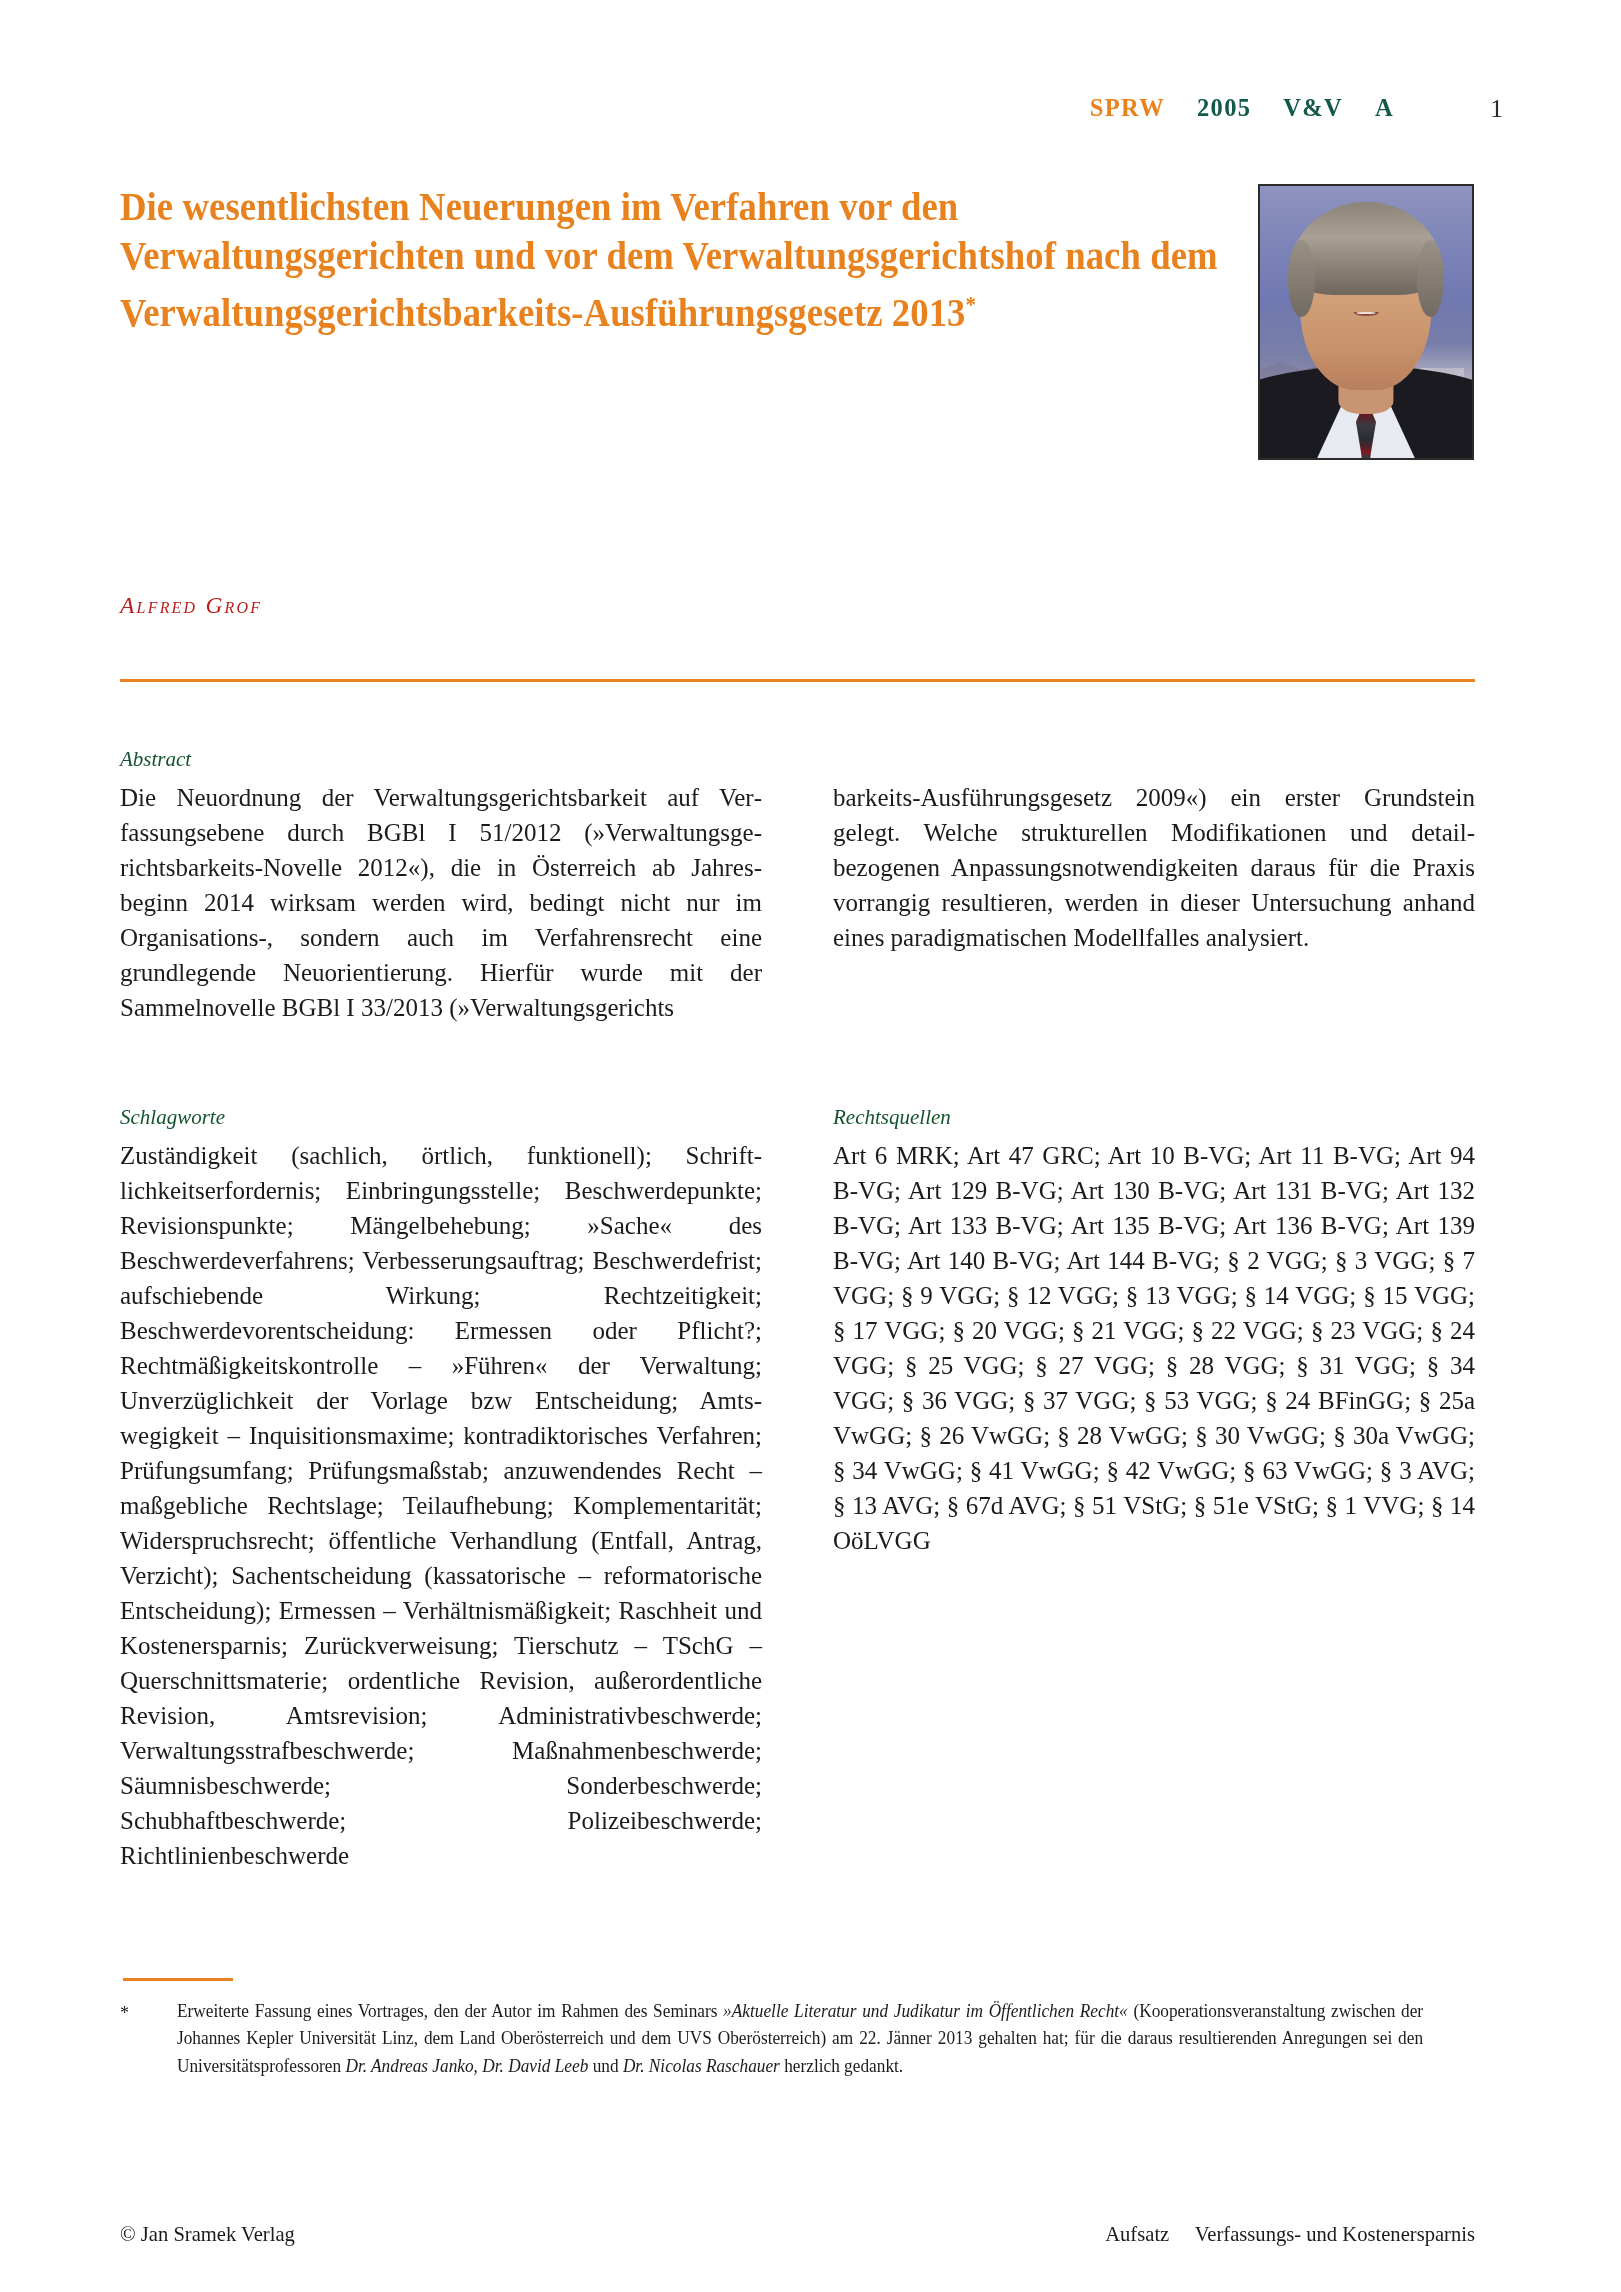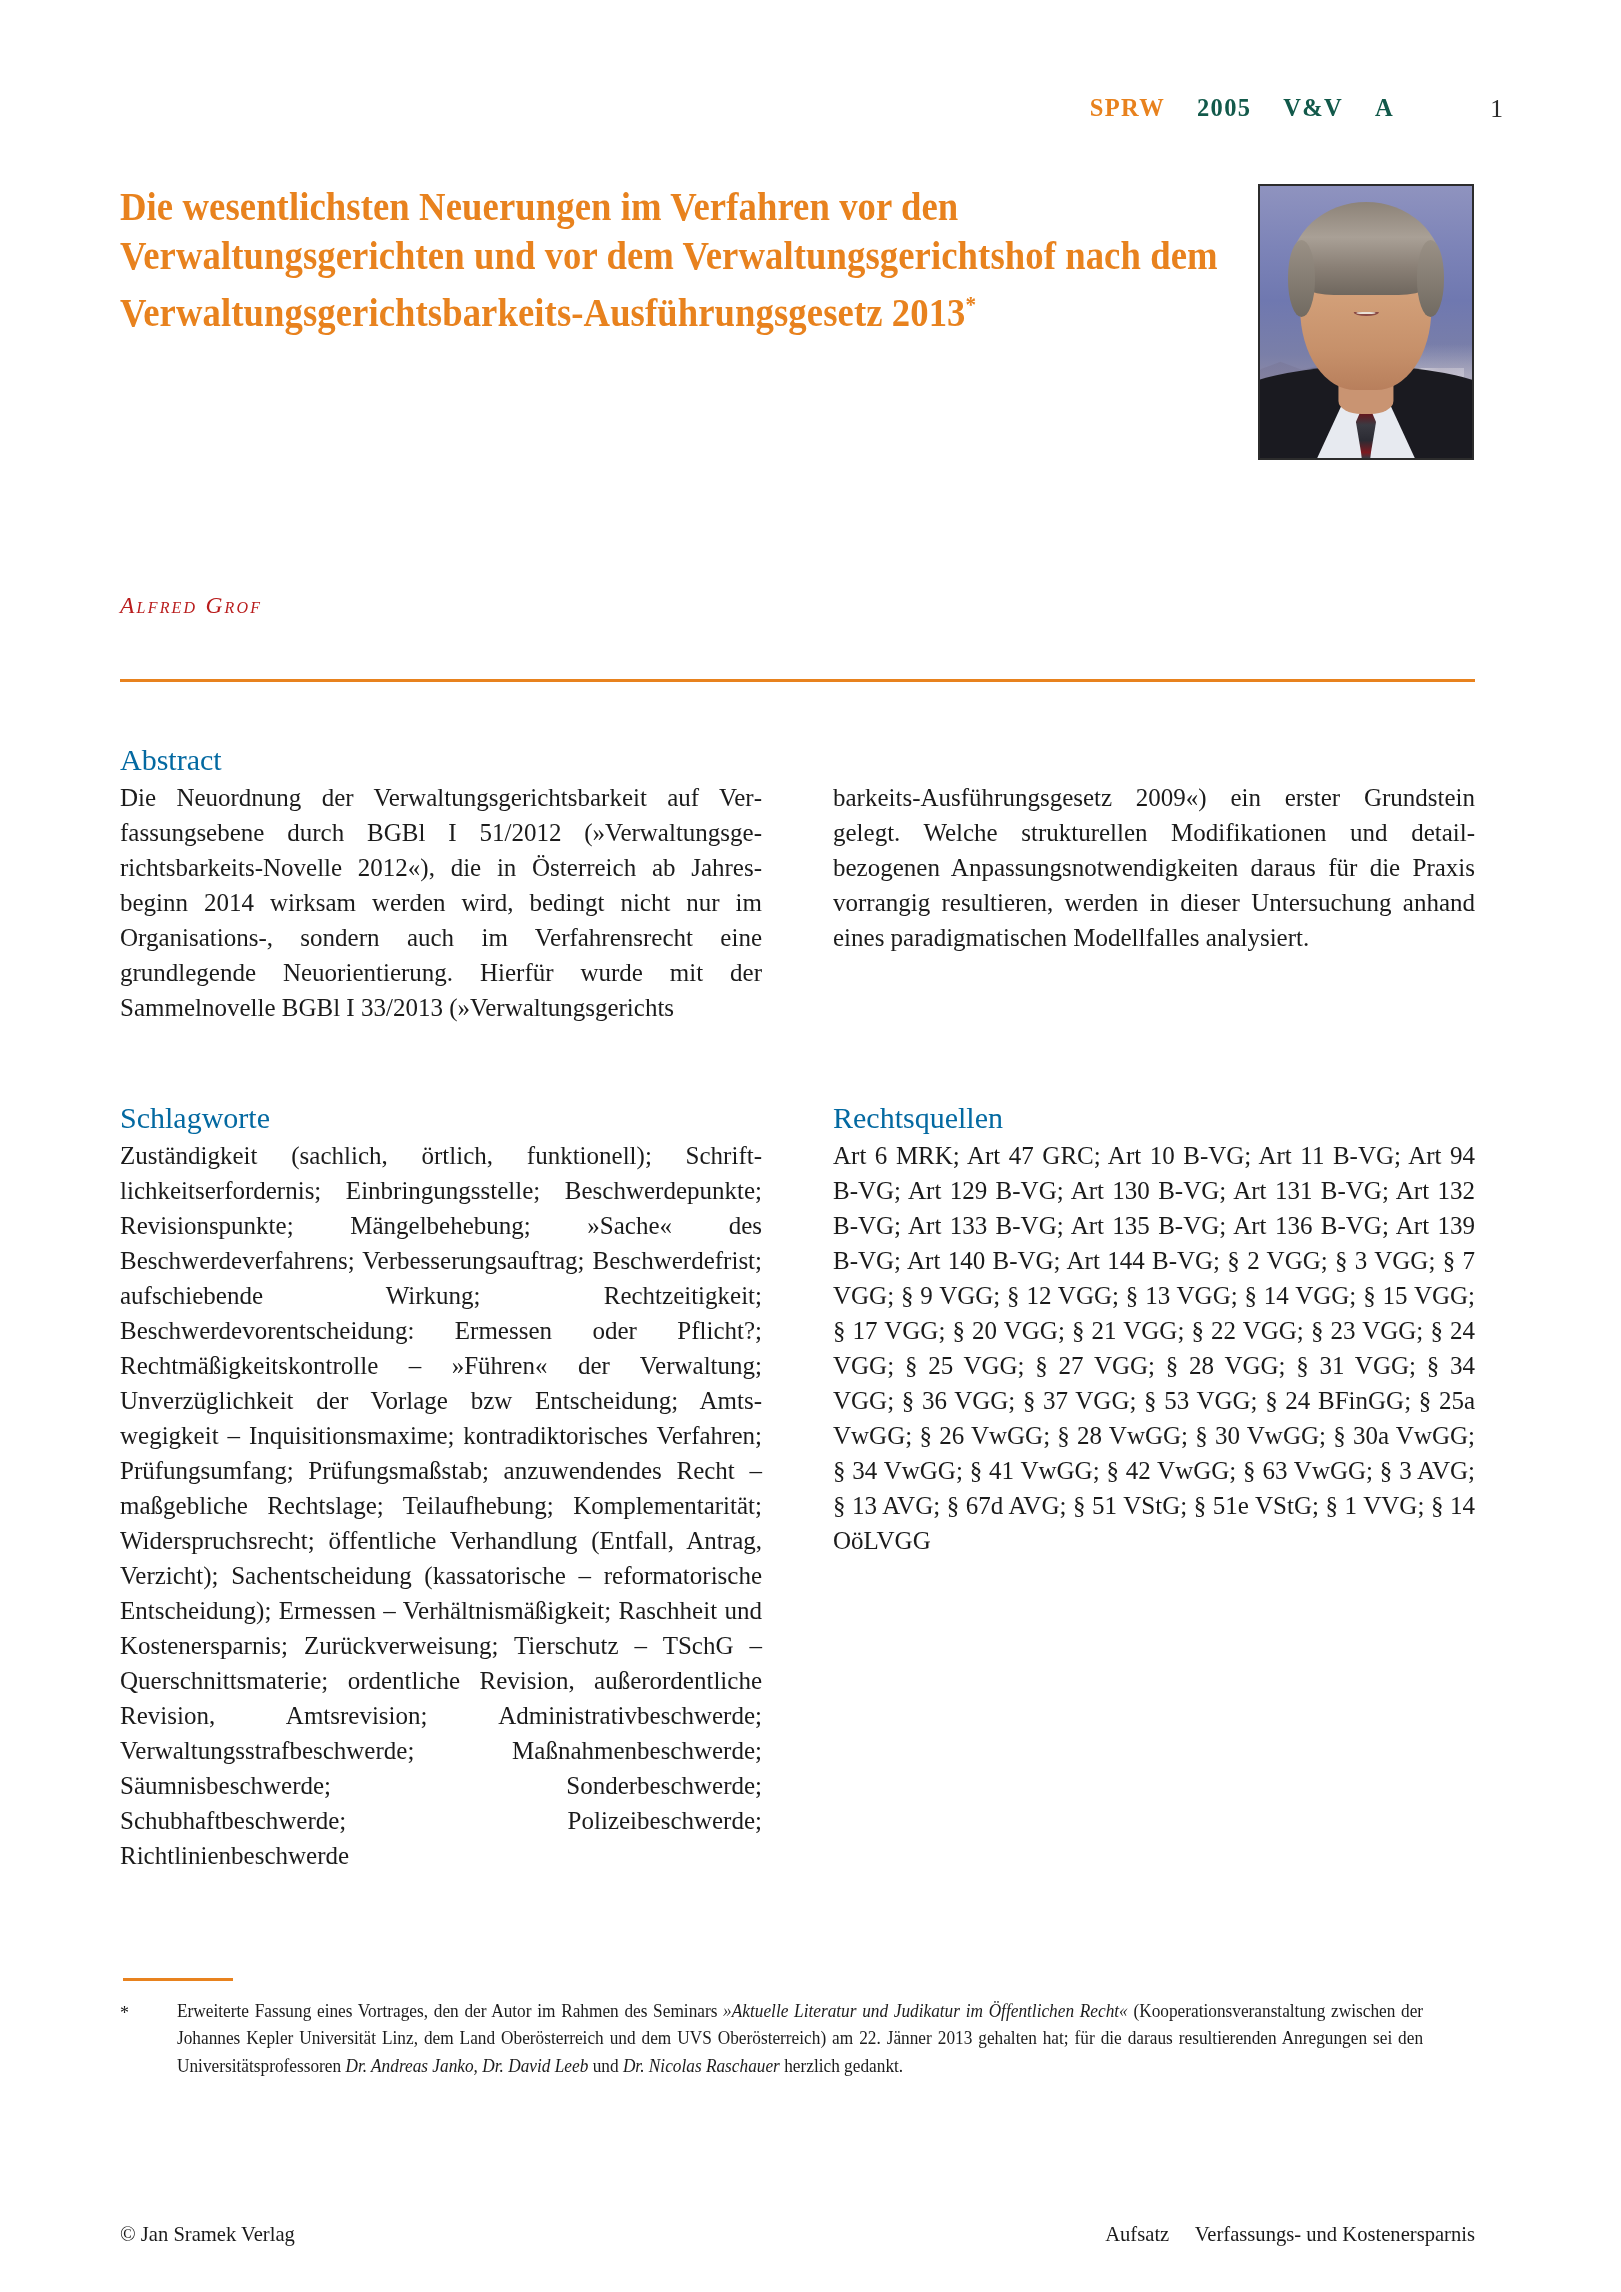--- a/index.html
+++ b/index.html
@@ -277,24 +277,25 @@
     width: 1355px;
   }
   .col-row {
     display: flex;
     justify-content: space-between;
   }
   .col {
     width: 642px;
   }
   .sec-label {
-    font-size: 30px;
+    font-style: italic;
+    font-size: 21px;
     line-height: 33px;
     margin: 0 0 3.9px 0;
-    color: #0369a1;
+    color: #14532d;
   }
   .sec-body {
     margin: 0;
     font-size: 25px;
     line-height: 35px;
     text-align: justify;
     text-justify: inter-word;
     hyphens: manual;
     color: #1b1b1b;
   }

